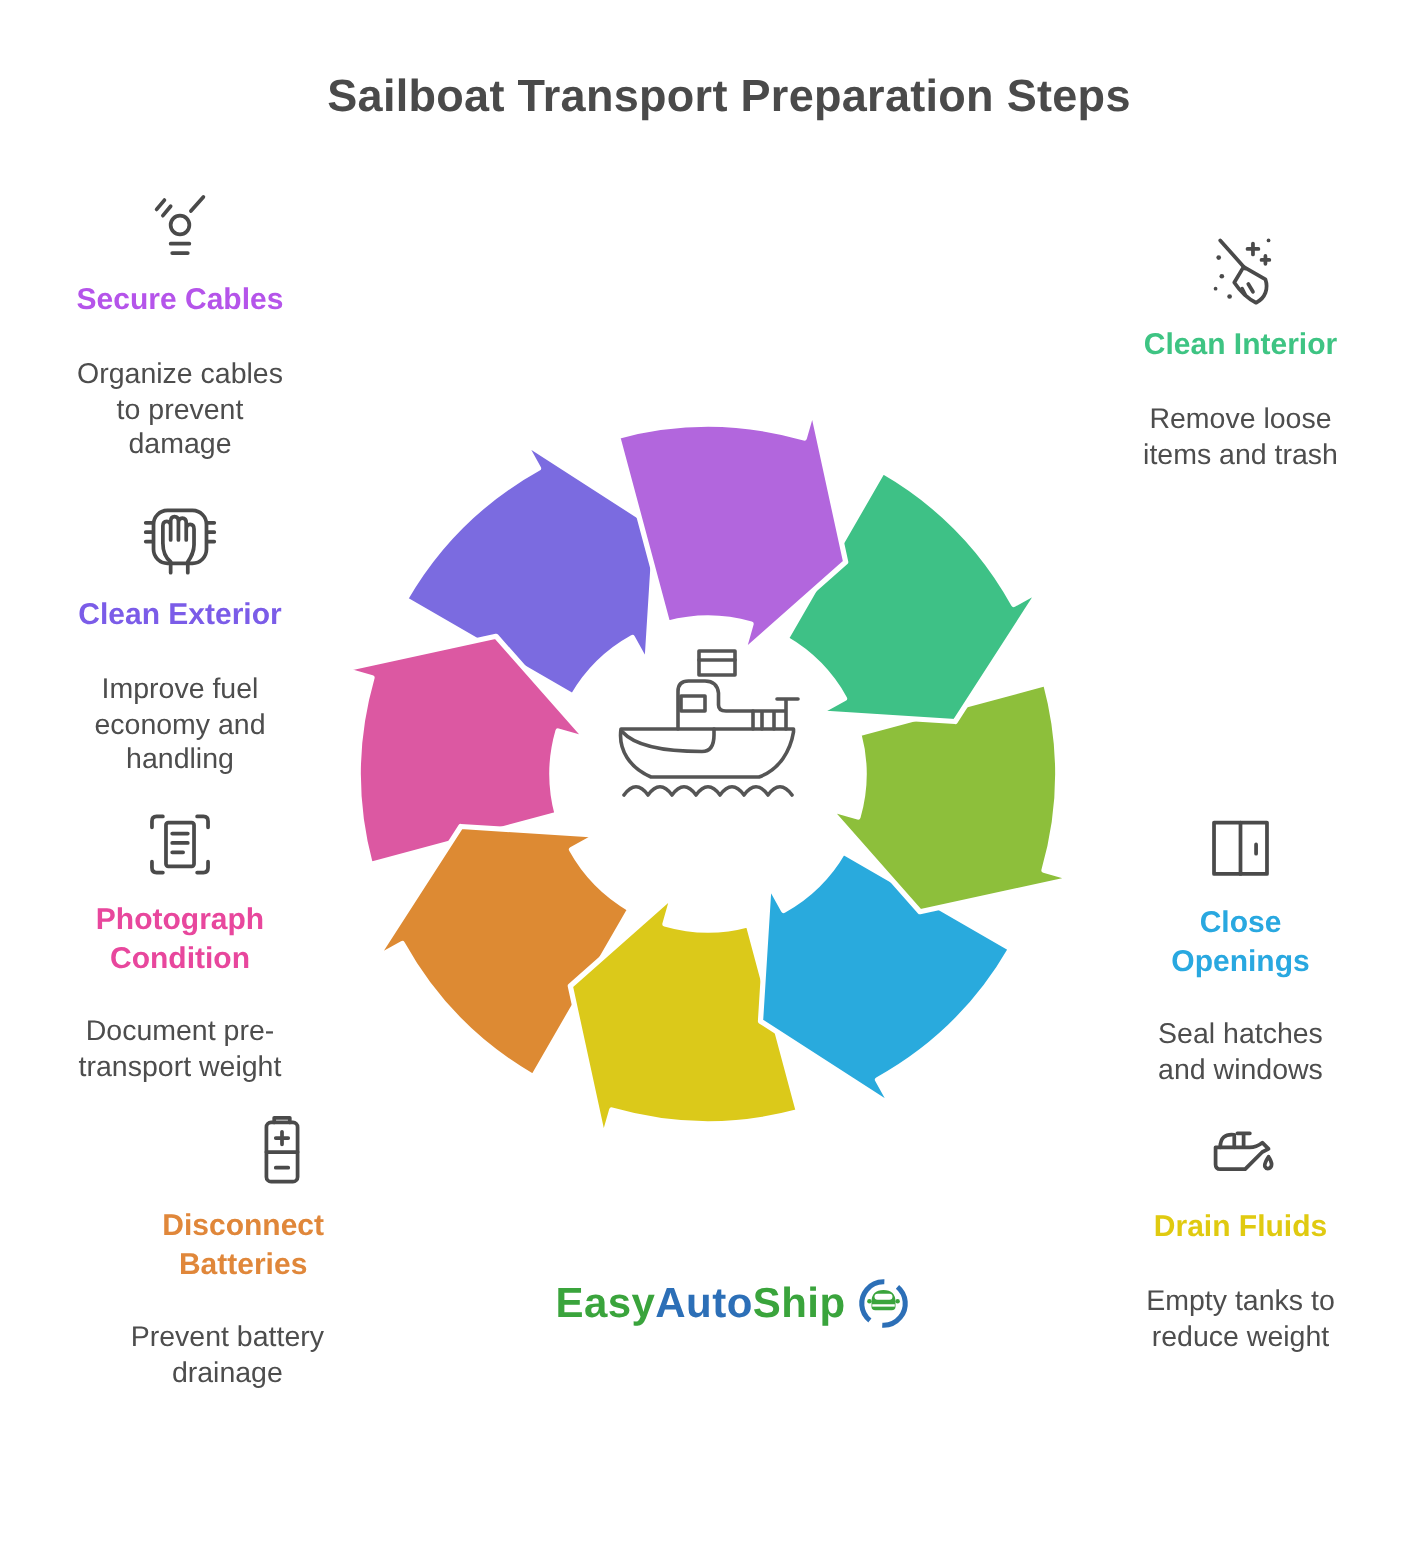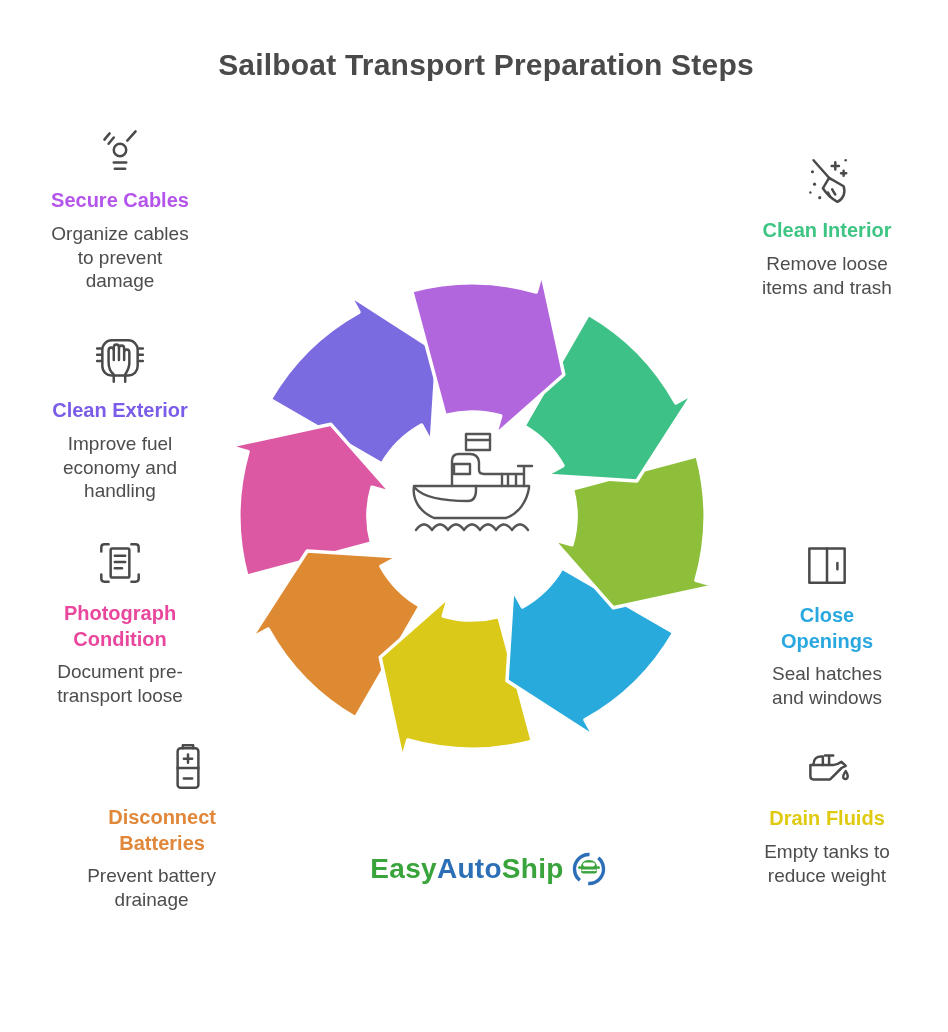--- a/index.html
+++ b/index.html
@@ -9,21 +9,21 @@
               font-size:30px;font-weight:700;color:#4a4a4a;letter-spacing:.2px;}
   .step-card{position:absolute;display:flex;flex-direction:column;align-items:center;text-align:center;}
   .step-card.left{left:24px;width:192px;}
   .step-card.right{left:729px;width:196px;}
   .pos-l1{top:122px;} .pos-l2{top:332px;} .pos-l3{top:535px;} .pos-l4{top:739px;align-items:flex-end;}
   .pos-r1{top:152px;} .pos-r2{top:336px;} .pos-r3{top:537px;} .pos-r4{top:740px;}
   .step-icon{width:56px;height:56px;display:flex;align-items:center;justify-content:center;}
   .step-icon svg{width:54px;height:54px;stroke:#4a4a4a;stroke-width:2.4;fill:none;
                  stroke-linecap:round;stroke-linejoin:round;}
   .step-title{margin-top:10px;font-size:20px;font-weight:700;line-height:1.28;white-space:pre-line;}
-  .step-desc{margin-top:8px;font-size:19px;color:#4d4d4d;line-height:1.26;white-space:pre-line;}
+  .step-desc{margin-top:24px;font-size:19px;color:#4d4d4d;line-height:1.26;white-space:pre-line;}
   .cycle{position:absolute;left:210px;top:254px;width:524px;height:524px;}
   .boat{position:absolute;left:406px;top:428px;width:132px;height:112px;}
   .boat svg{stroke:#555;stroke-width:2.4;fill:none;stroke-linecap:round;stroke-linejoin:round;}
   .logo{position:absolute;left:0;top:850px;width:978px;display:flex;align-items:center;justify-content:center;}
   .logo-text{font-size:28px;font-weight:700;letter-spacing:.3px;}
   .logo-icon{margin-left:6px;width:38px;height:38px;}
 </style>
 </head>
 <body>
 
@@ -66,21 +66,21 @@
     <div class="step-icon">
       <svg viewBox="0 0 52 52">
         <path d="M8,15 V11 Q8,8 11,8 H15 M37,8 H41 Q44,8 44,11 V15 M44,37 V41 Q44,44 41,44 H37 M15,44 H11 Q8,44 8,41 V37"></path>
         <rect x="17" y="12" width="18" height="28" rx="1.5"></rect>
         <path d="M21,19 L31,19 M21,25 L31,25 M21,31 L28,31"></path>
       </svg>
     </div>
     <div class="step-title" style="color: rgb(232, 71, 157);">Photograph
 Condition</div>
     <div class="step-desc">Document pre-
-transport loose</div>
+transport weight</div>
   </div>
 
   <div class="step-card left pos-l4">
     <div class="step-icon">
       <svg viewBox="0 0 52 52">
         <path d="M21,8 V5 H31 V8"></path>
         <rect x="16" y="8" width="20" height="38" rx="3"></rect>
         <path d="M16,27 H36 M26,14 V22 M22,18 H30 M22,37 H30"></path>
       </svg>
     </div>

